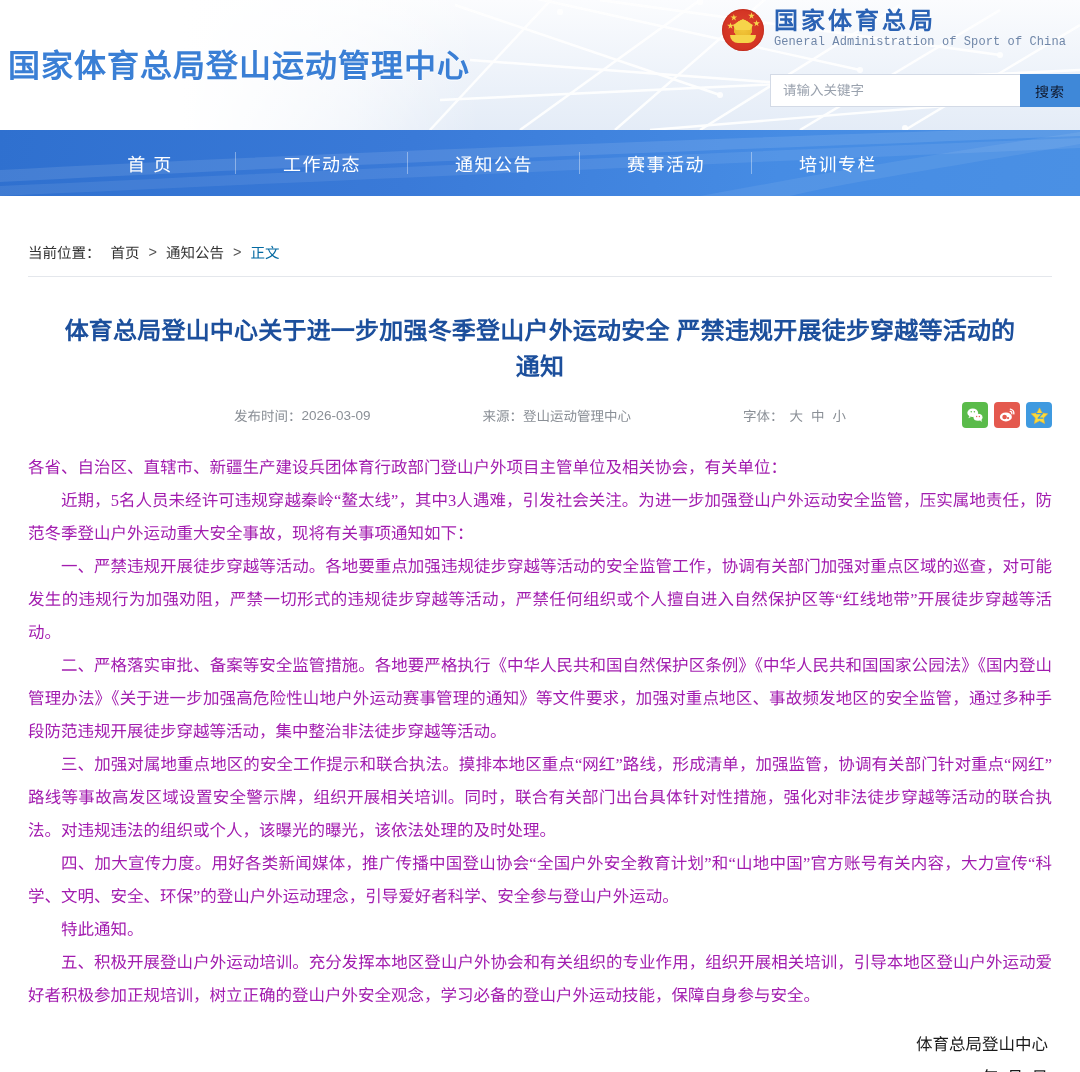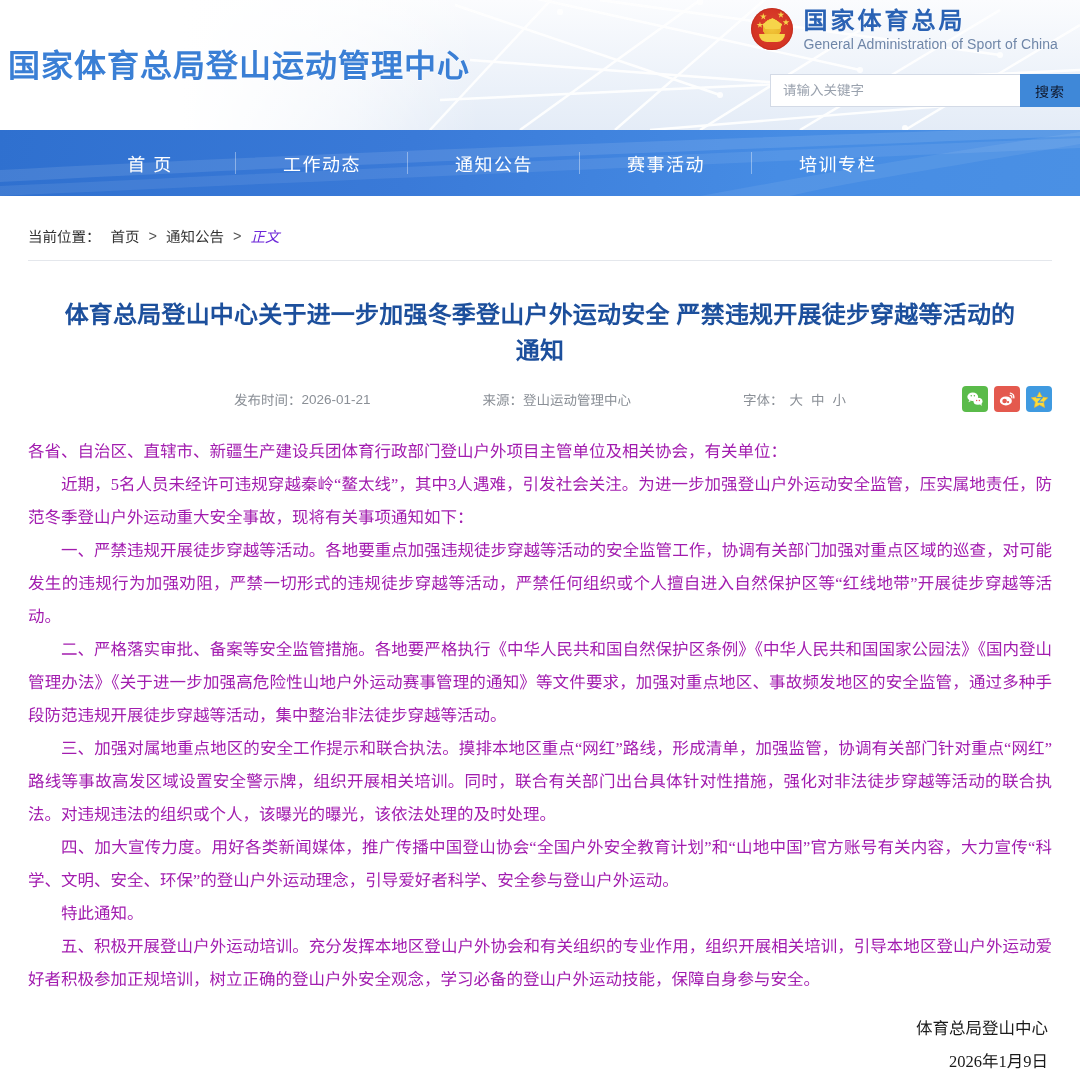--- a/index.html
+++ b/index.html
@@ -45,24 +45,24 @@
     letter-spacing: 1px;
     color: #3a7fd5;
     white-space: nowrap;
     z-index: 4;
     text-shadow: 0 1px 0 rgba(255,255,255,0.9);
   }
 
   
   .logo-cluster {
     position: absolute;
-    right: 22px;
+    right: 14px;
     top: 8px;
     display: flex;
-    align-items: flex-start;
+    align-items: flex-end;
     gap: 10px;
     z-index: 4;
   }
   .emblem {
     width: 42px; height: 42px;
     border-radius: 50%;
     background: radial-gradient(circle at 50% 48%, #f3c63a 0%, #eab72c 30%, #d83c2a 31%, #cf2b1c 100%);
     position: relative;
     flex: 0 0 auto;
     box-shadow: 0 0 0 1px rgba(180,40,28,0.5) inset;
@@ -93,25 +93,26 @@
   }
   .logo-text { display: flex; flex-direction: column; justify-content: center; }
   .logo-cn {
     font-size: 24px;
     font-weight: bold;
     letter-spacing: 3px;
     color: #2a62b4;
     line-height: 1.1;
   }
   .logo-en {
-    font-size: 14px;
+    font-size: 12px;
     color: #6f86a8;
     letter-spacing: 0.1px;
     line-height: 1.3;
     margin-top: 1px;
+    font-family: Liberation Mono, monospace;
   }
 
   
   .search-wrap {
     position: absolute;
     right: 0px;
     top: 74px;
     display: flex;
     height: 33px;
     z-index: 5;
@@ -184,32 +185,32 @@
   }
 
   
   .content {
     width: 1080px;
     padding: 0 28px;
     background: #ffffff;
   }
 
   .breadcrumb {
-    padding: 29px 0 14px 0;
+    padding: 45px 0 14px 0;
     font-size: 14.5px;
     color: #333333;
     display: flex;
     align-items: center;
     gap: 0;
     white-space: nowrap;
   }
   .bc-label { margin-right: 10px; }
   .bc-link { color: #333333; cursor: pointer; }
   .bc-sep { margin: 0 9px; color: #555; }
-  .bc-current { color: #6d28d9; font-style: italic; }
+  .bc-current { color: #0369a1; }
 
   .divider {
     height: 1px;
     background: #e4e7ec;
     margin: 0 0 0 0;
   }
 
   .article-title {
     text-align: center;
     font-size: 24px;
@@ -356,21 +357,21 @@
     <span class="bc-sep">&gt;</span>
     <span class="bc-current">正文</span>
   </div>
 
   <div class="divider"></div>
 
   <h1 class="article-title">体育总局登山中心关于进一步加强冬季登山户外运动安全 严禁违规开展徒步穿越等活动的通知</h1>
 
   <div class="meta-row">
     <span class="meta-item">发布时间：</span>
-    <span class="meta-item">2026-01-21</span>
+    <span class="meta-item">2026-03-09</span>
     <span class="meta-gap-1"></span>
     <span class="meta-item">来源：</span>
     <span class="meta-item">登山运动管理中心</span>
     <span class="meta-gap-2"></span>
     <span class="meta-item">字体：</span>
     <span class="font-sizes">
       <span>大</span>
       <span>中</span>
       <span>小</span>
     </span>

